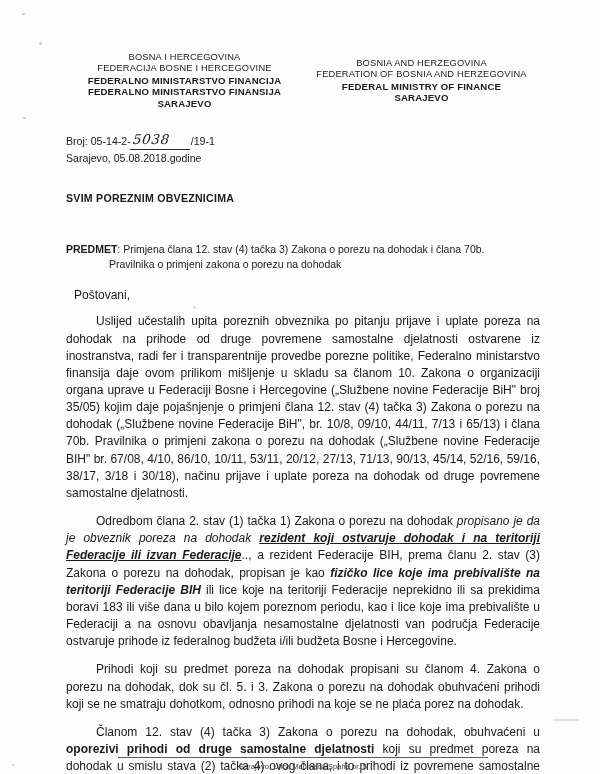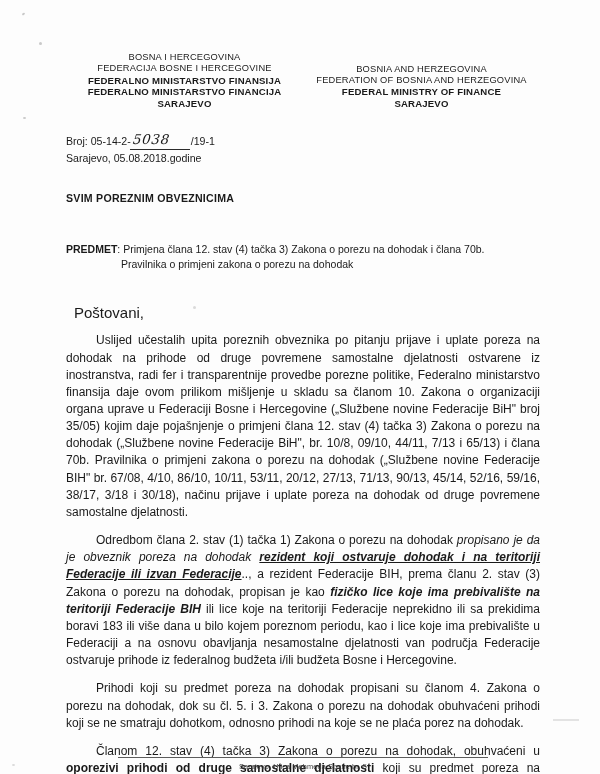--- a/index.html
+++ b/index.html
@@ -37,21 +37,21 @@
     position: absolute;
     left: 66px;
     top: 52px;
     width: 474px;
   }
 
   
   .masthead {
     display: flex;
     justify-content: space-between;
-    align-items: flex-end;
+    align-items: center;
   }
   .mast-col {
     text-align: center;
     line-height: 1.22;
   }
   .mast-col.bs { width: 238px; }
   .mast-col.en { width: 238px; }
   .mast-line {
     font-size: 9.3px;
     letter-spacing: .18px;
@@ -91,27 +91,27 @@
   .addr-1 { margin-top: 26px; }
   .addr-2 { margin-top: 22px; }
 
   
   .subject {
     margin-top: 38px;
     font-size: 10.5px;
     line-height: 1.45;
   }
   .subject .label { font-weight: bold; }
-  .subject .line2 { display: block; margin-left: 55px; }
+  .subject .line2 { display: block; margin-left: 43px; }
 
   
   .salutation {
-    margin-top: 32px;
+    margin-top: 16px;
     margin-left: 8px;
-    font-size: 15px;
+    font-size: 12px;
   }
   p.para {
     margin: 11px 0 0 0;
     font-size: 12px;
     line-height: 1.43;
     text-align: justify;
     text-indent: 30px;
     hyphens: none;
   }
   .em-bi-u {
@@ -163,22 +163,22 @@
   <span class="speckle sp4"></span>
   <span class="speckle sp5"></span>
   <span class="speckle sp6"></span>
 
   <div class="content">
 
     <div class="masthead">
       <div class="mast-col bs">
         <div class="mast-line">BOSNA I HERCEGOVINA</div>
         <div class="mast-line">FEDERACIJA BOSNE I HERCEGOVINE</div>
+        <div class="mast-line strong">FEDERALNO MINISTARSTVO  FINANCIJA</div>
         <div class="mast-line strong">FEDERALNO MINISTARSTVO FINANSIJA</div>
-        <div class="mast-line strong">FEDERALNO MINISTARSTVO  FINANCIJA</div>
         <div class="mast-line strong">SARAJEVO</div>
       </div>
       <div class="mast-col en">
         <div class="mast-line">BOSNIA AND HERZEGOVINA</div>
         <div class="mast-line">FEDERATION OF BOSNIA AND HERZEGOVINA</div>
         <div class="mast-line strong">FEDERAL MINISTRY OF FINANCE</div>
         <div class="mast-line strong">SARAJEVO</div>
       </div>
     </div>
 

